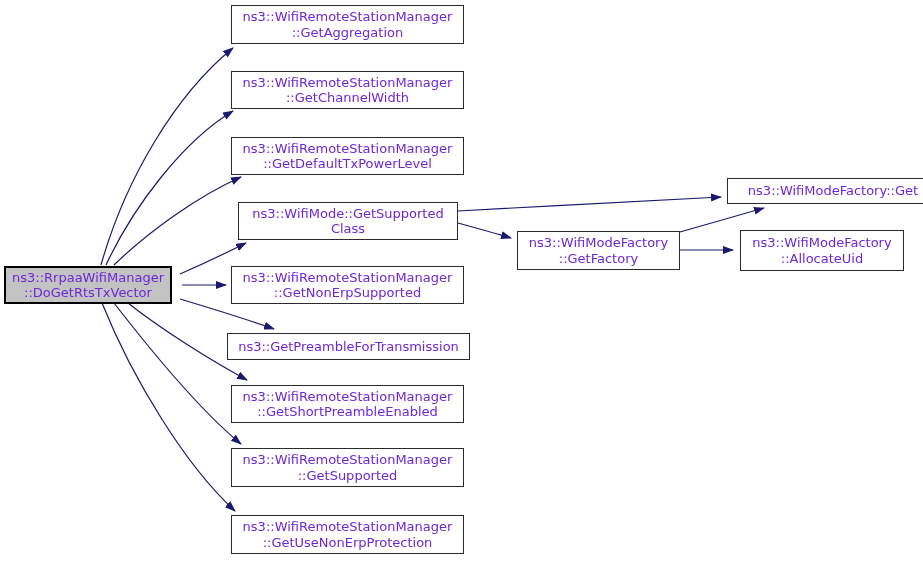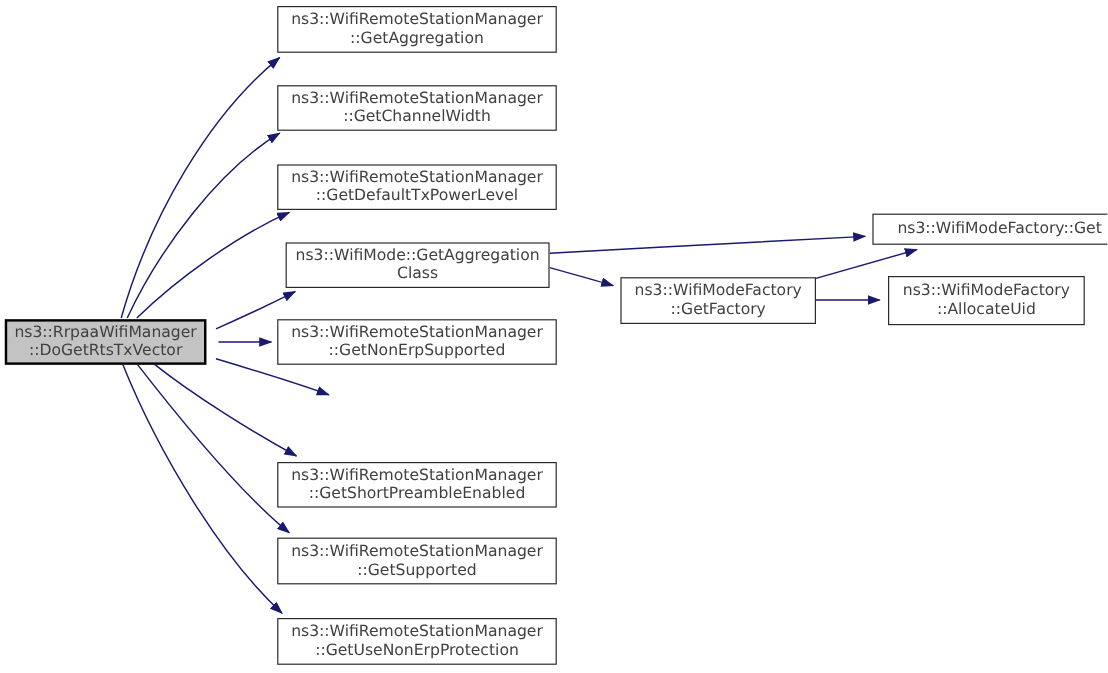--- a/index.html
+++ b/index.html
@@ -15,21 +15,21 @@
     position: absolute;
     left: 0; top: 0;
     width: 923px; height: 561px;
     pointer-events: none;
   }
   .node {
     position: absolute;
     box-sizing: border-box;
     background: #ffffff;
     border: 1px solid #2b2b2b;
-    color: #404040;
+    color: #6d28d9;
     font-size: 13px;
     line-height: 15.5px;
     display: flex;
     align-items: center;
     justify-content: center;
     text-align: center;
     white-space: pre-line;
     cursor: pointer;
   }
   .node.root {
@@ -83,26 +83,27 @@
 
   <div class="node n-agg">ns3::WifiRemoteStationManager
 ::GetAggregation</div>
 
   <div class="node n-chan">ns3::WifiRemoteStationManager
 ::GetChannelWidth</div>
 
   <div class="node n-defpow">ns3::WifiRemoteStationManager
 ::GetDefaultTxPowerLevel</div>
 
-  <div class="node n-mod">ns3::WifiMode::GetAggregation
+  <div class="node n-mod">ns3::WifiMode::GetSupported
 Class</div>
 
   <div class="node n-nonerp">ns3::WifiRemoteStationManager
 ::GetNonErpSupported</div>
 
+  <div class="node n-preamble">ns3::GetPreambleForTransmission</div>
 
   <div class="node n-shortpre">ns3::WifiRemoteStationManager
 ::GetShortPreambleEnabled</div>
 
   <div class="node n-supported">ns3::WifiRemoteStationManager
 ::GetSupported</div>
 
   <div class="node n-usenonerp">ns3::WifiRemoteStationManager
 ::GetUseNonErpProtection</div>
 

